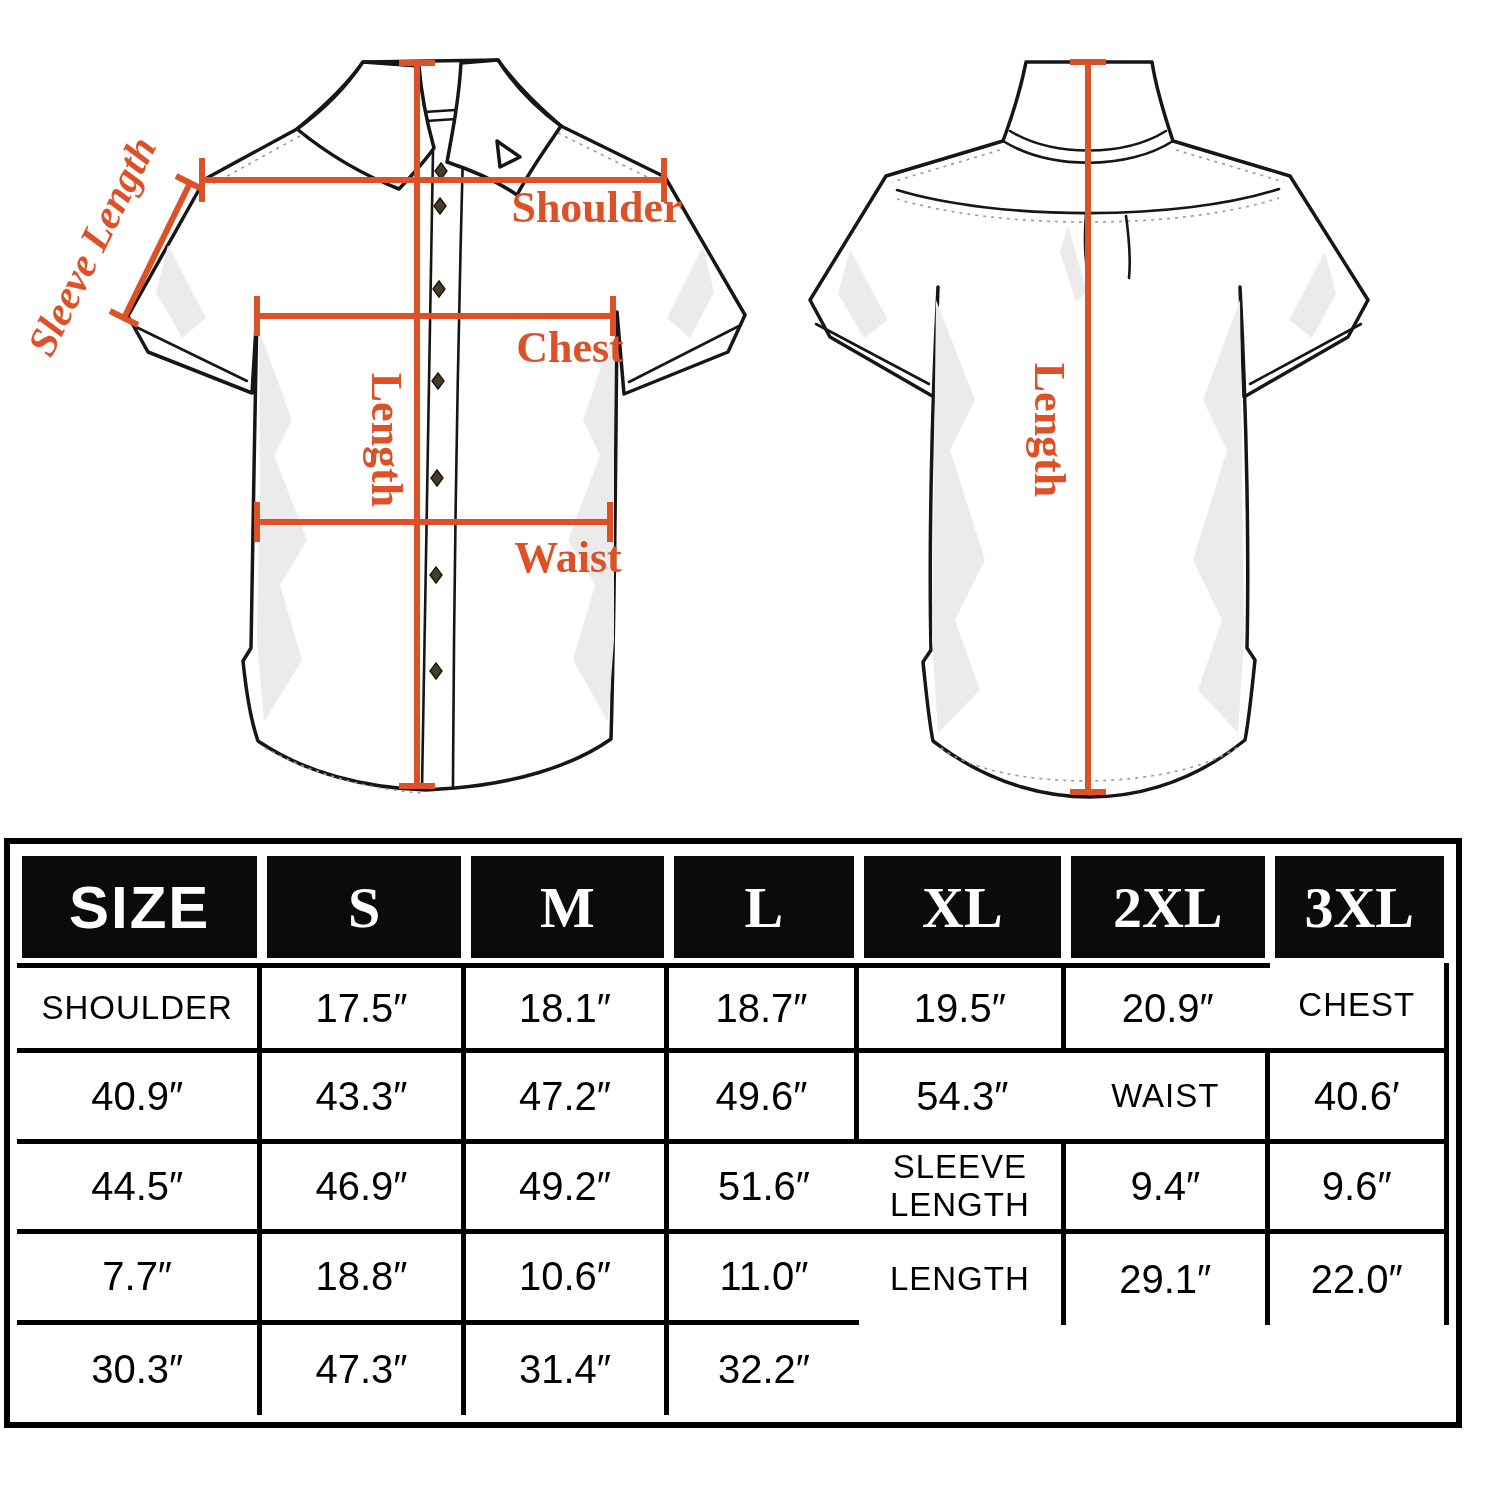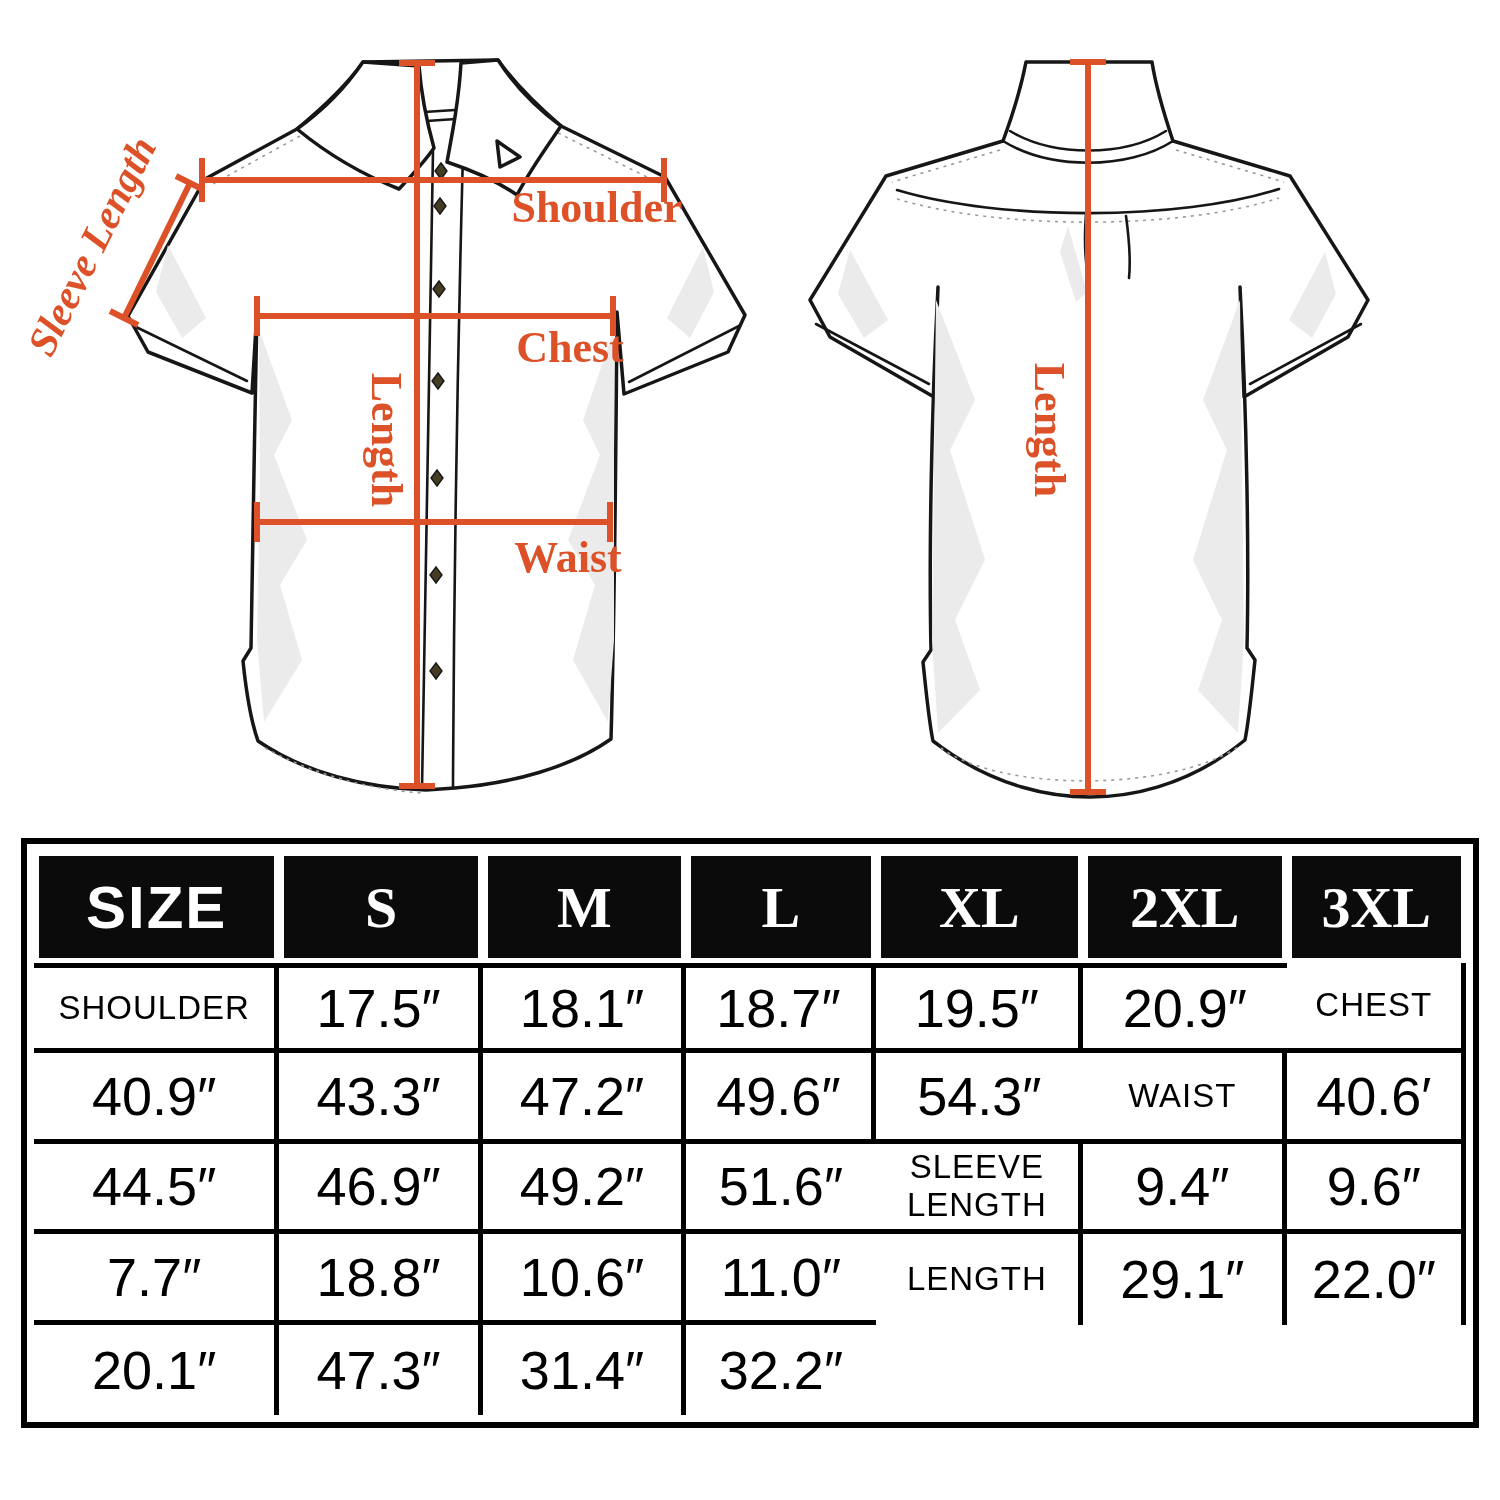--- a/index.html
+++ b/index.html
@@ -15,42 +15,42 @@
   .shade{fill:#ebebeb;stroke:none;}
   .btn{fill:#453c24;stroke:#161616;stroke-width:1.4;}
   .measure{fill:none;stroke:#dc5128;stroke-width:6;stroke-linecap:butt;}
   .mlabel{
     fill:#dc5128;font-family:"Liberation Serif",serif;font-weight:bold;
     font-size:44px;
   }
   .mlabel.italic{font-style:italic;font-size:41px;}
   
   .size-table{
-    position:absolute;left:21px;top:838px;width:1458px;height:590px;
+    position:absolute;left:4px;top:838px;width:1458px;height:590px;
     background:#ffffff;border:6px solid #000;box-sizing:border-box;padding:7px;
   }
   .size-grid{
     display:grid;width:100%;height:100%;
     grid-template-columns:1.23fr 1.02fr 1.02fr 0.95fr 1.04fr 1.02fr 0.90fr;
     grid-template-rows:112px repeat(5,1fr);
   }
   .cell{display:flex;align-items:center;justify-content:center;text-align:center;box-sizing:border-box;}
   .head{
     background:#0b0b0b;color:#ffffff;border:5px solid #ffffff;
     font-family:"Liberation Serif",serif;font-weight:bold;font-size:58px;
   }
   .head.corner{
     font-family:"Liberation Sans",sans-serif;font-weight:bold;font-size:60px;letter-spacing:2px;
   }
   .body-cell{border-right:5px solid #000;border-bottom:5px solid #000;background:#fff;color:#000;}
   .body-cell.row-first{border-top:5px solid #000;}
   .body-cell.col-last{border-right:none;}
   .body-cell.row-last{border-bottom:none;}
   .label-cell{font-size:33px;letter-spacing:1px;line-height:1.18;padding:0 10px;}
-  .value-cell{font-size:54px;}
+  .value-cell{font-size:40px;}
 </style>
 </head>
 <body>
 
 <svg class="diagram-svg" viewBox="0 0 1500 838">
 
   <g>
 
     <path class="shirt-line" d="
       M 297,129 L 205,179 L 128,316 L 148,352 L 252,393 L 257,310
@@ -213,19 +213,19 @@
     <div class="cell body-cell value-cell">9.4″</div>
     <div class="cell body-cell value-cell">9.6″</div>
     <div class="cell body-cell value-cell">7.7″</div>
     <div class="cell body-cell value-cell">18.8″</div>
     <div class="cell body-cell value-cell">10.6″</div>
     <div class="cell body-cell value-cell col-last">11.0″</div>
 
     <div class="cell body-cell row-last label-cell">LENGTH</div>
     <div class="cell body-cell row-last value-cell">29.1″</div>
     <div class="cell body-cell row-last value-cell">22.0″</div>
-    <div class="cell body-cell row-last value-cell">20.1″</div>
+    <div class="cell body-cell row-last value-cell">30.3″</div>
     <div class="cell body-cell row-last value-cell">47.3″</div>
     <div class="cell body-cell row-last value-cell">31.4″</div>
     <div class="cell body-cell row-last value-cell col-last">32.2″</div>
 
   </div>
 </div>
 
 </body></html>

